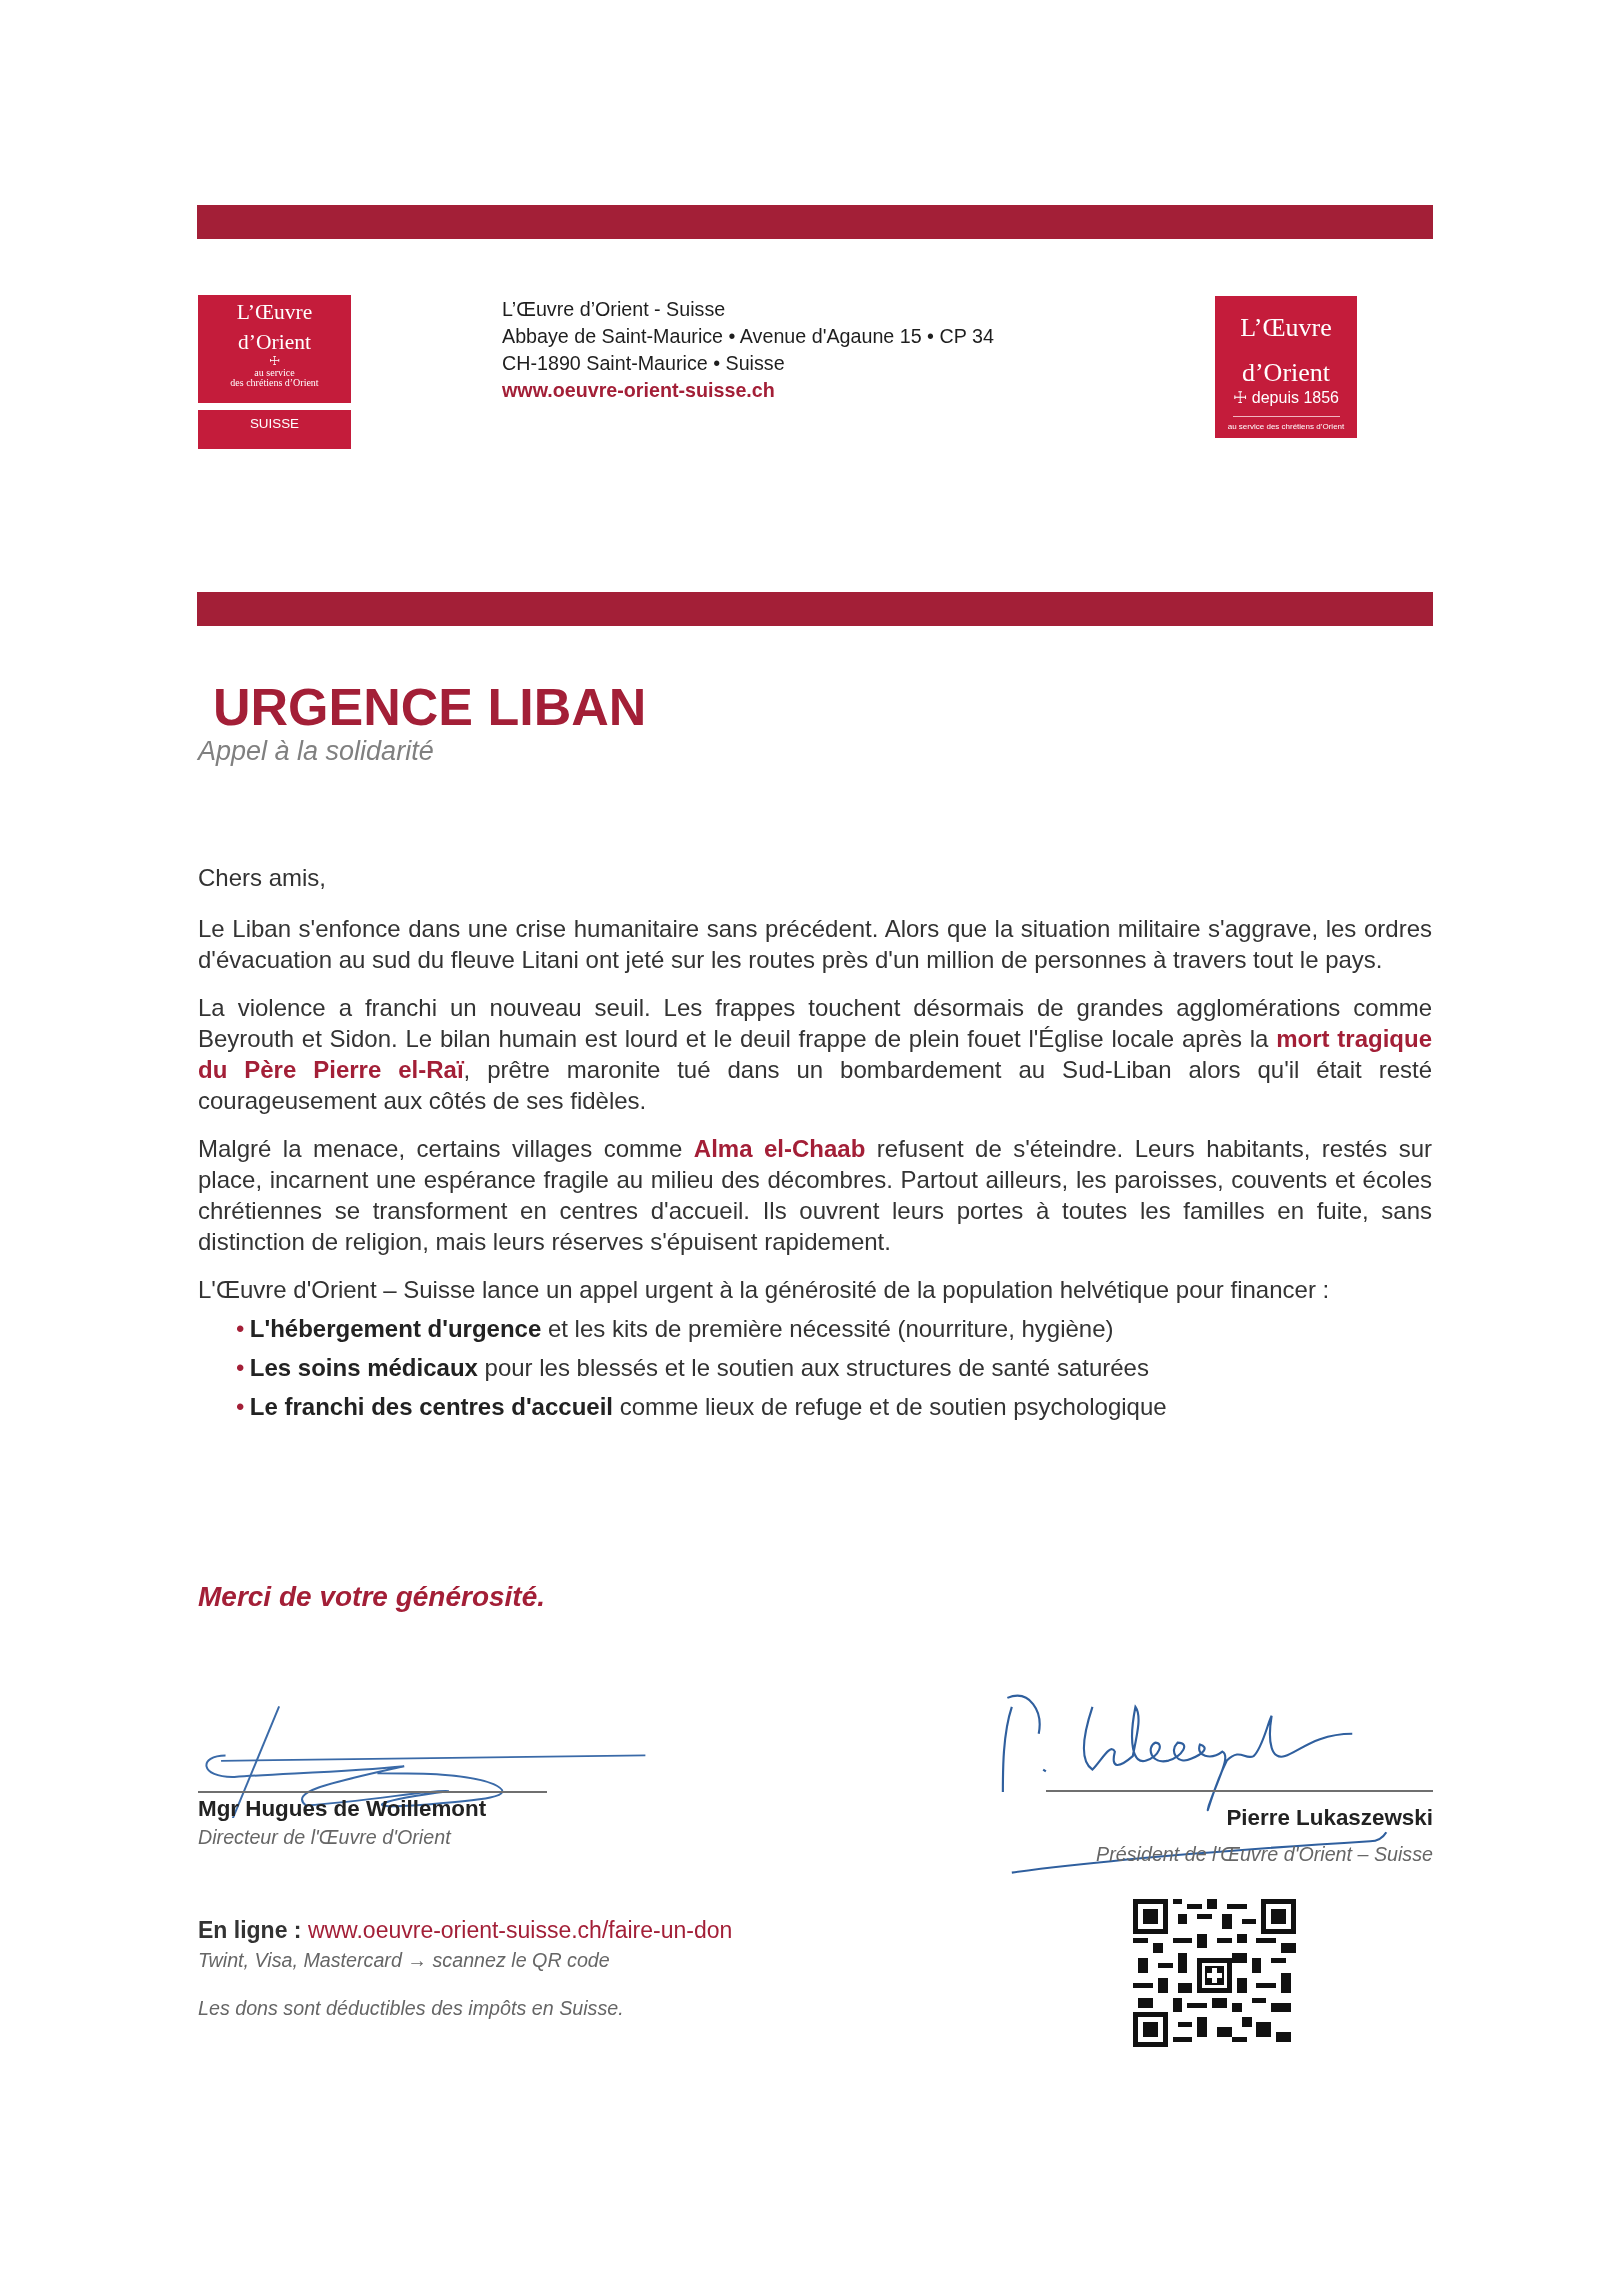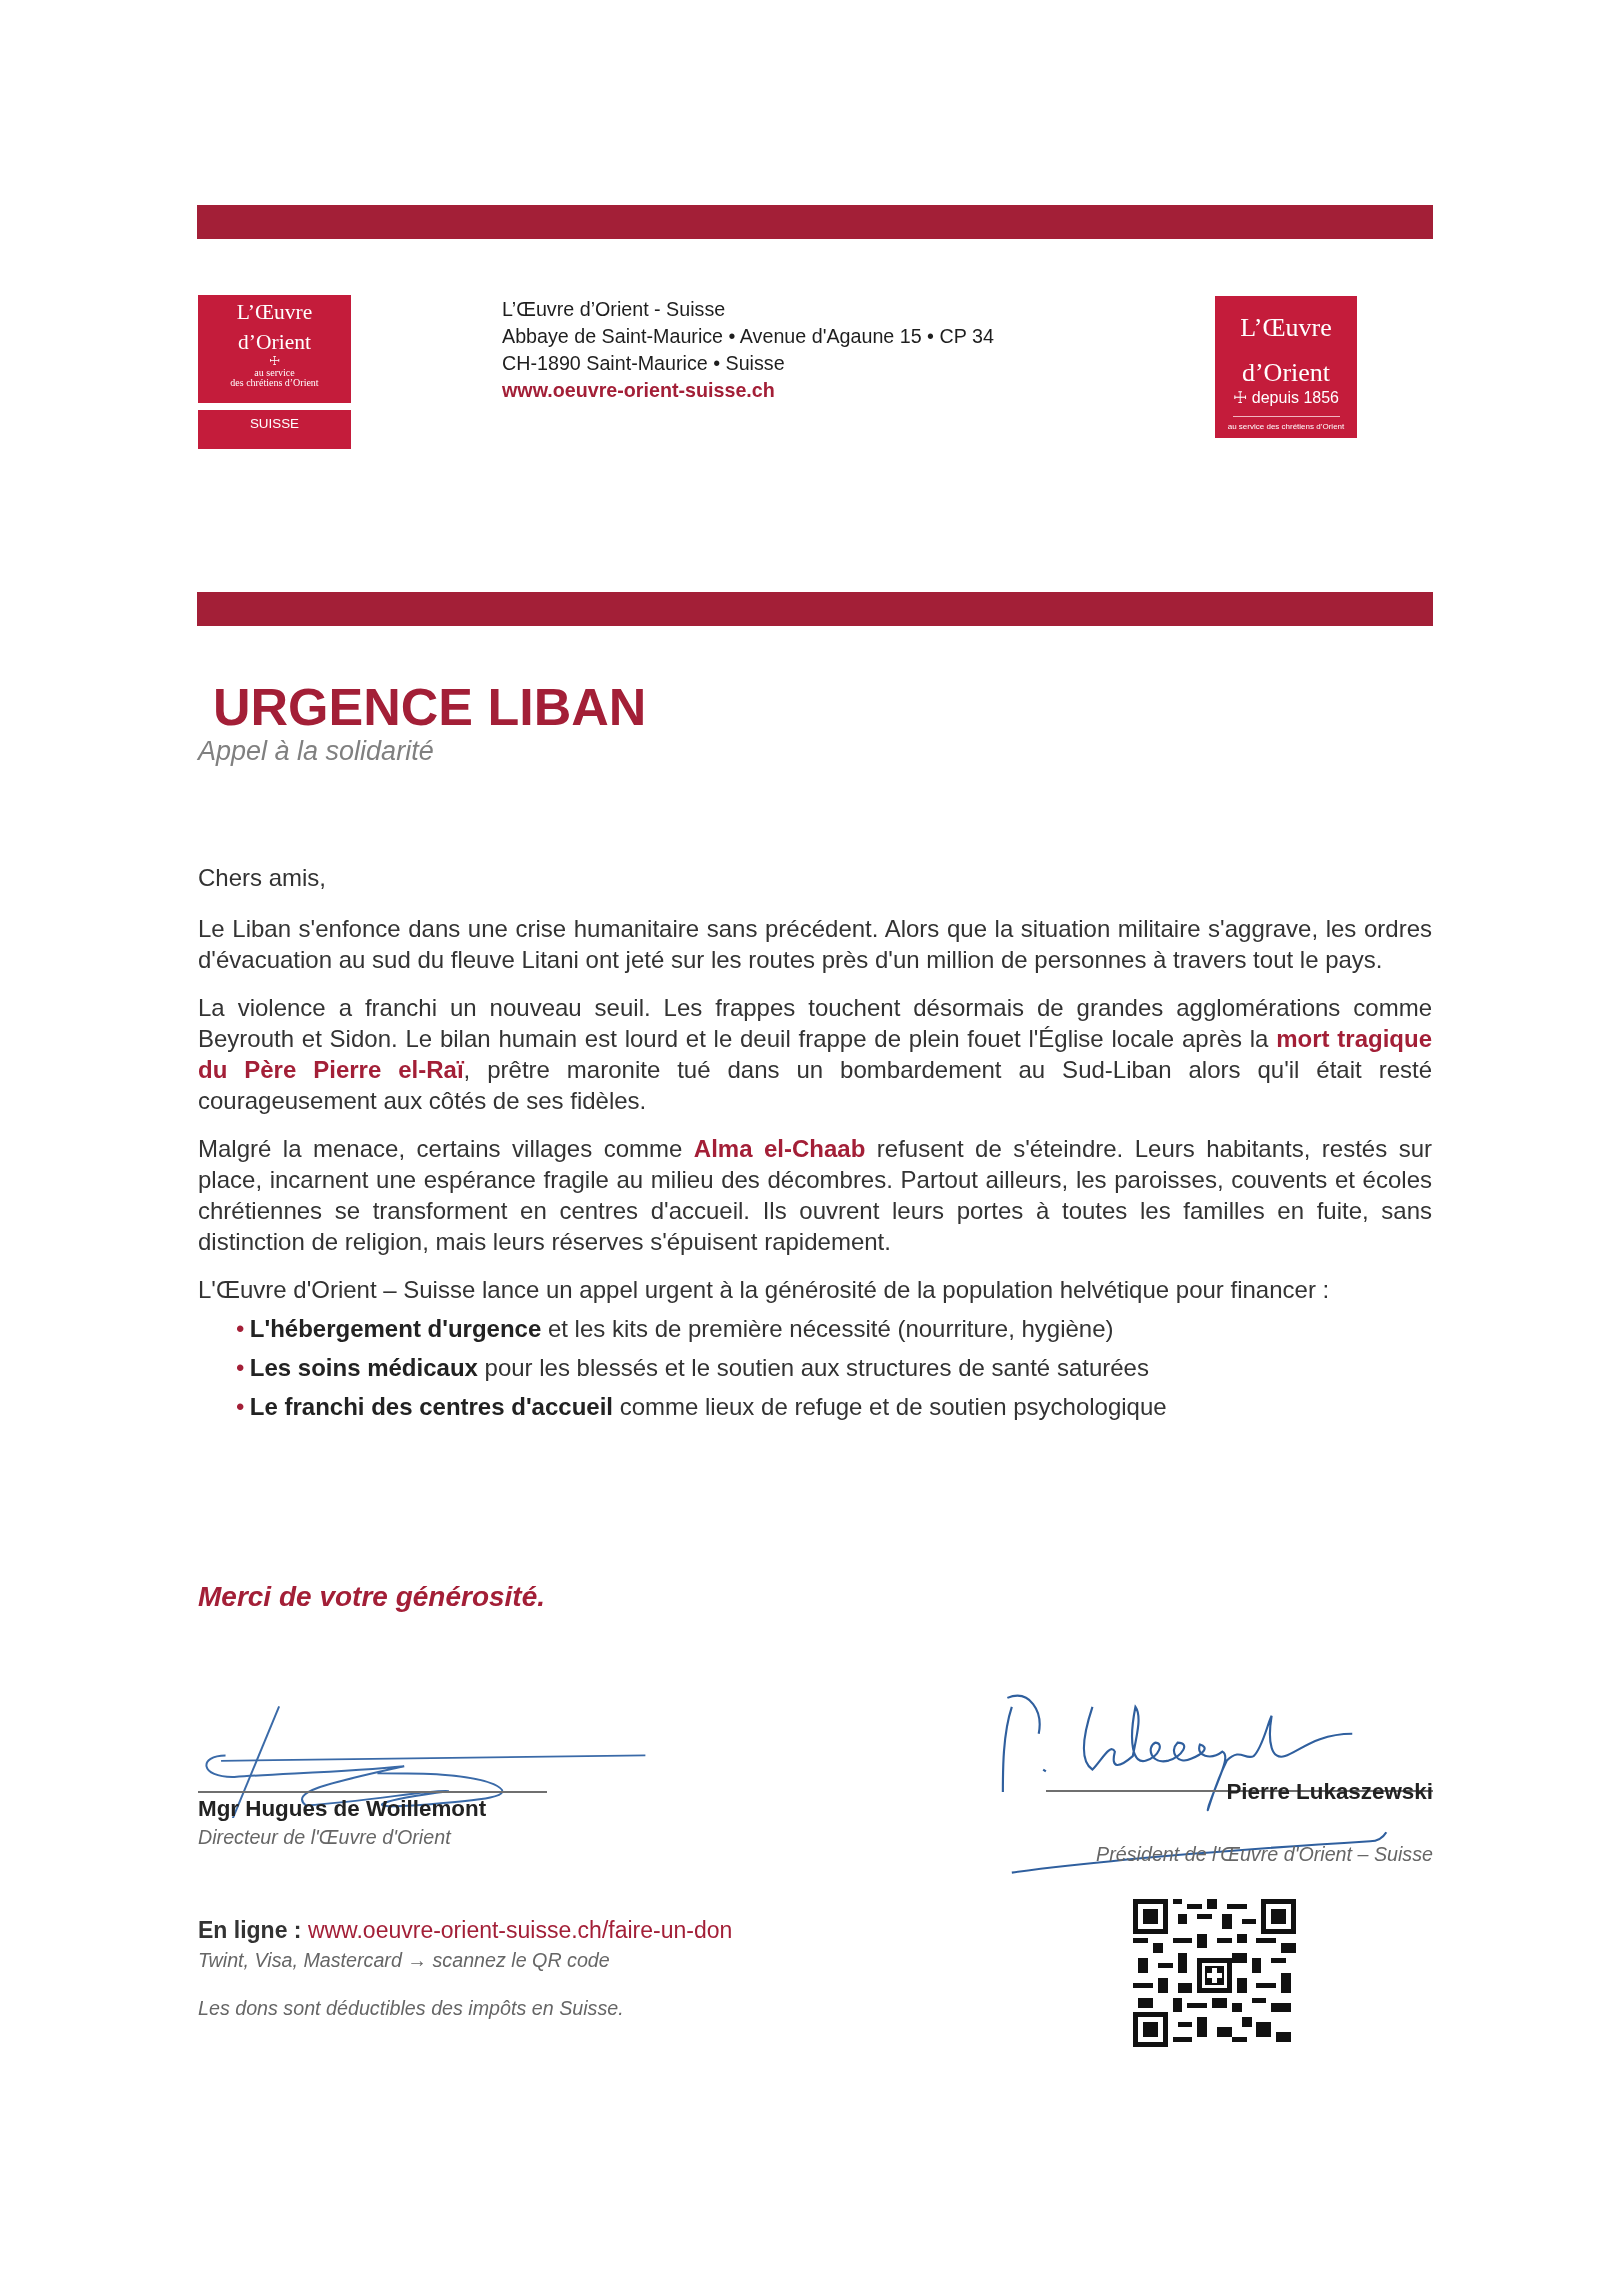--- a/index.html
+++ b/index.html
@@ -119,21 +119,21 @@
   <div class="role" style="left:0;top:142px">Directeur de l'Œuvre d'Orient</div>
 </div>
 
 <div class="sig sig-right">
   <svg width="430" height="215" style="left:-54px;top:-13.4px" viewBox="0 0 480 240">
     <path d="M40 40 C30 70 30 110 30 135 M35 30 C60 20 75 45 70 70 M75 110 L78 112" stroke="#2f5f9e" stroke-width="2.4" fill="none"></path>
     <path d="M130 40 C120 70 115 100 130 110 C140 100 150 80 155 90 C150 110 160 108 175 95 C180 70 185 50 178 40 C170 80 175 105 190 100 C205 95 210 80 200 80 C190 85 195 105 215 100 C230 95 240 80 225 80 C215 90 225 105 240 98 C255 92 260 85 250 82 C245 95 262 100 275 90 C285 95 270 120 260 150 C255 170 265 130 280 100 C295 85 300 100 310 95 C320 85 325 60 330 50 C325 80 330 100 345 95 C360 90 380 70 420 70" stroke="#2f5f9e" stroke-width="2.4" fill="none"></path>
     <path d="M40 225 C150 210 280 200 440 190 C450 190 455 185 458 180" stroke="#2f5f9e" stroke-width="2.4" fill="none"></path>
   </svg>
   <div class="line" style="left:16px;top:106px;width:387px"></div>
-  <div class="name" style="right:0;top:95px">Pierre Lukaszewski</div>
+  <div class="name" style="right:0;top:121px">Pierre Lukaszewski</div>
   <div class="role" style="right:0;top:159px">Président de l'Œuvre d'Orient – Suisse</div>
 </div>
 
 <div class="donate">
   <div class="online"><b>En ligne :</b> <span class="link">www.oeuvre-orient-suisse.ch/faire-un-don</span></div>
   <div class="methods">Twint, Visa, Mastercard → scannez le QR code</div>
   <div class="tax">Les dons sont déductibles des impôts en Suisse.</div>
 </div>
 
 <svg class="qr" viewBox="0 0 33 30" shape-rendering="crispEdges">

